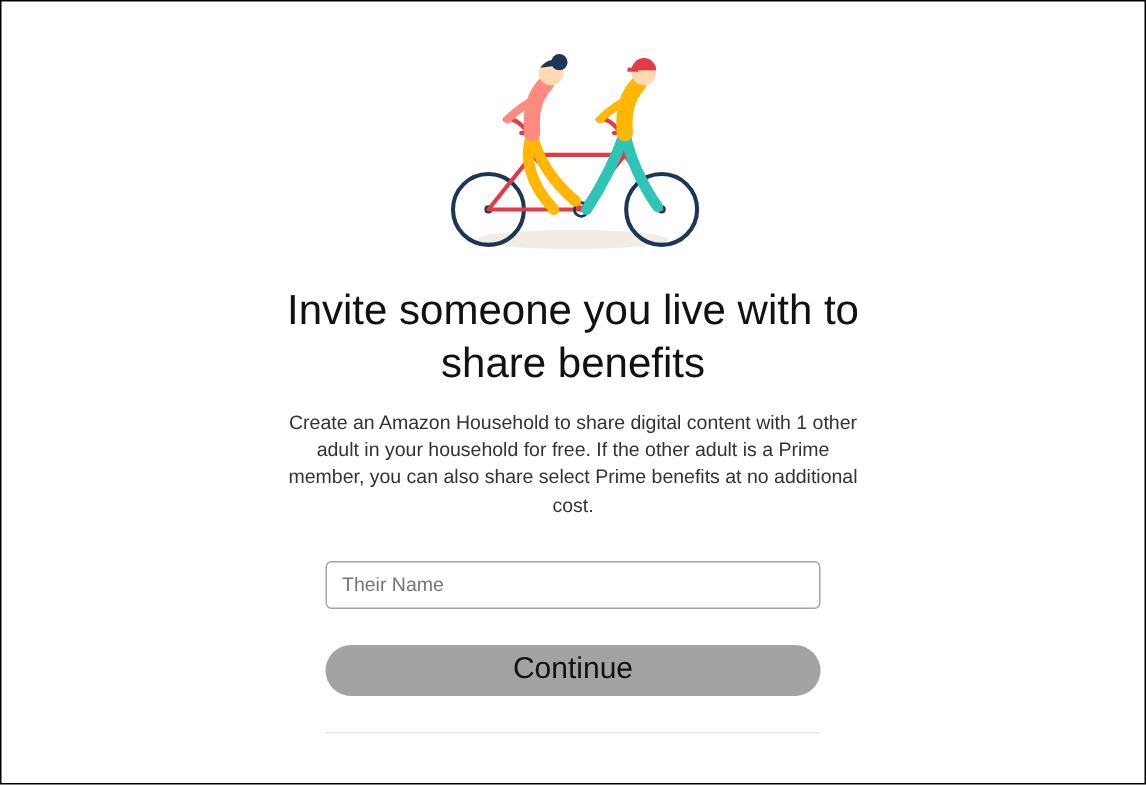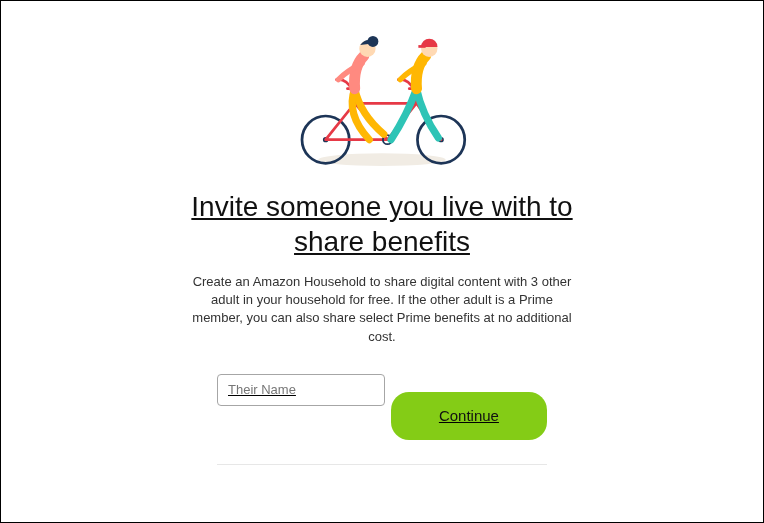--- a/index.html
+++ b/index.html
@@ -21,58 +21,56 @@
     justify-content: center;
   }
   .heading {
     font-size: 28px;
     font-weight: 400;
     color: #111;
     text-align: center;
     line-height: 1.25;
     margin-top: 18px;
     max-width: 420px;
-    text-decoration: underline;
   }
   .subtext {
     font-size: 13px;
     color: #333;
     text-align: center;
     line-height: 1.4;
     margin-top: 14px;
     max-width: 380px;
   }
   .form {
     margin-top: 28px;
     width: 330px;
     display: flex;
-    flex-direction: row;
+    flex-direction: column;
     gap: 6px;
-    text-decoration: underline;
   }
   .text-input {
     width: 100%;
     height: 32px;
     padding: 0 10px;
     font-size: 13px;
     color: #555;
     border: 1px solid #a6a6a6;
     border-radius: 4px;
     background: #fff;
   }
   .text-input::placeholder { color: #767676; }
   .continue-btn {
     margin-top: 18px;
     width: 100%;
-    height: 48px;
+    height: 34px;
     border: none;
     border-radius: 18px;
-    background: #84cc16;
+    background: #a3a3a3;
     color: #111;
-    font-size: 15px;
+    font-size: 20px;
     cursor: pointer;
   }
   .divider {
     width: 330px;
     height: 1px;
     background: #e7e7e7;
     margin-top: 24px;
   }
 </style>
 </head>
@@ -130,20 +128,20 @@
       <circle cx="162" cy="28" r="9" fill="#ffd9b3"></circle>
 
       <path d="M153 26 A9 9 0 0 1 171 26 Z" fill="#e63946"></path>
       <rect x="150" y="24" width="8" height="3" fill="#e63946"></rect>
     </g>
   </svg>
 </div>
 
 <h1 class="heading">Invite someone you live with to share benefits</h1>
 
-<p class="subtext">Create an Amazon Household to share digital content with 3 other adult in your household for free. If the other adult is a Prime member, you can also share select Prime benefits at no additional cost.</p>
+<p class="subtext">Create an Amazon Household to share digital content with 1 other adult in your household for free. If the other adult is a Prime member, you can also share select Prime benefits at no additional cost.</p>
 
 <div class="form">
   <input type="text" class="text-input" placeholder="Their Name" style="">
   <button class="continue-btn">Continue</button>
 </div>
 
 <div class="divider"></div>
 
 </body></html>

